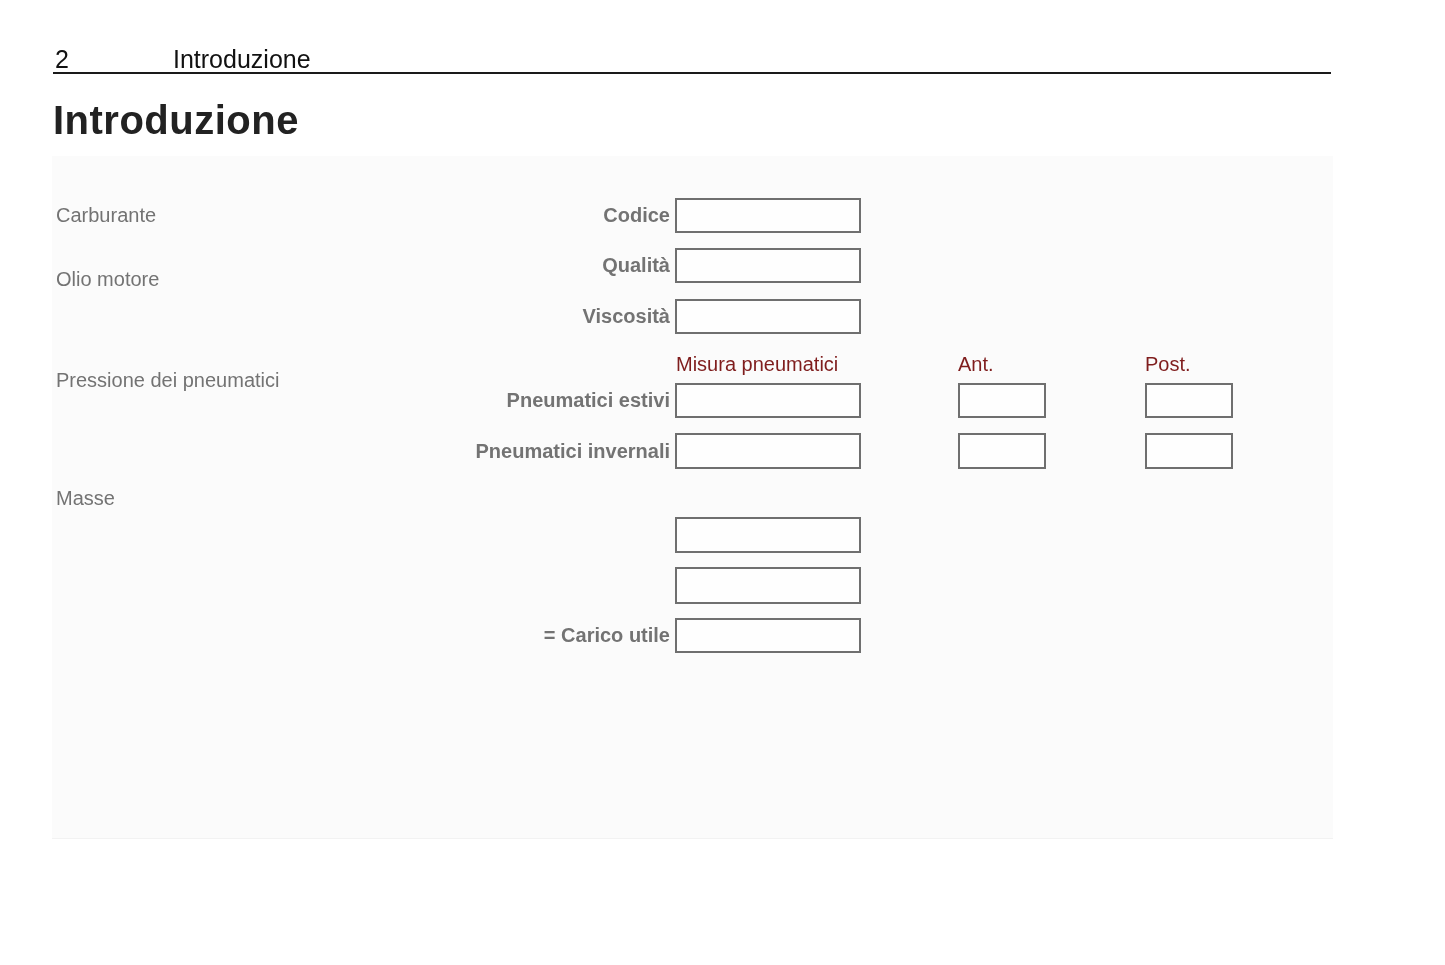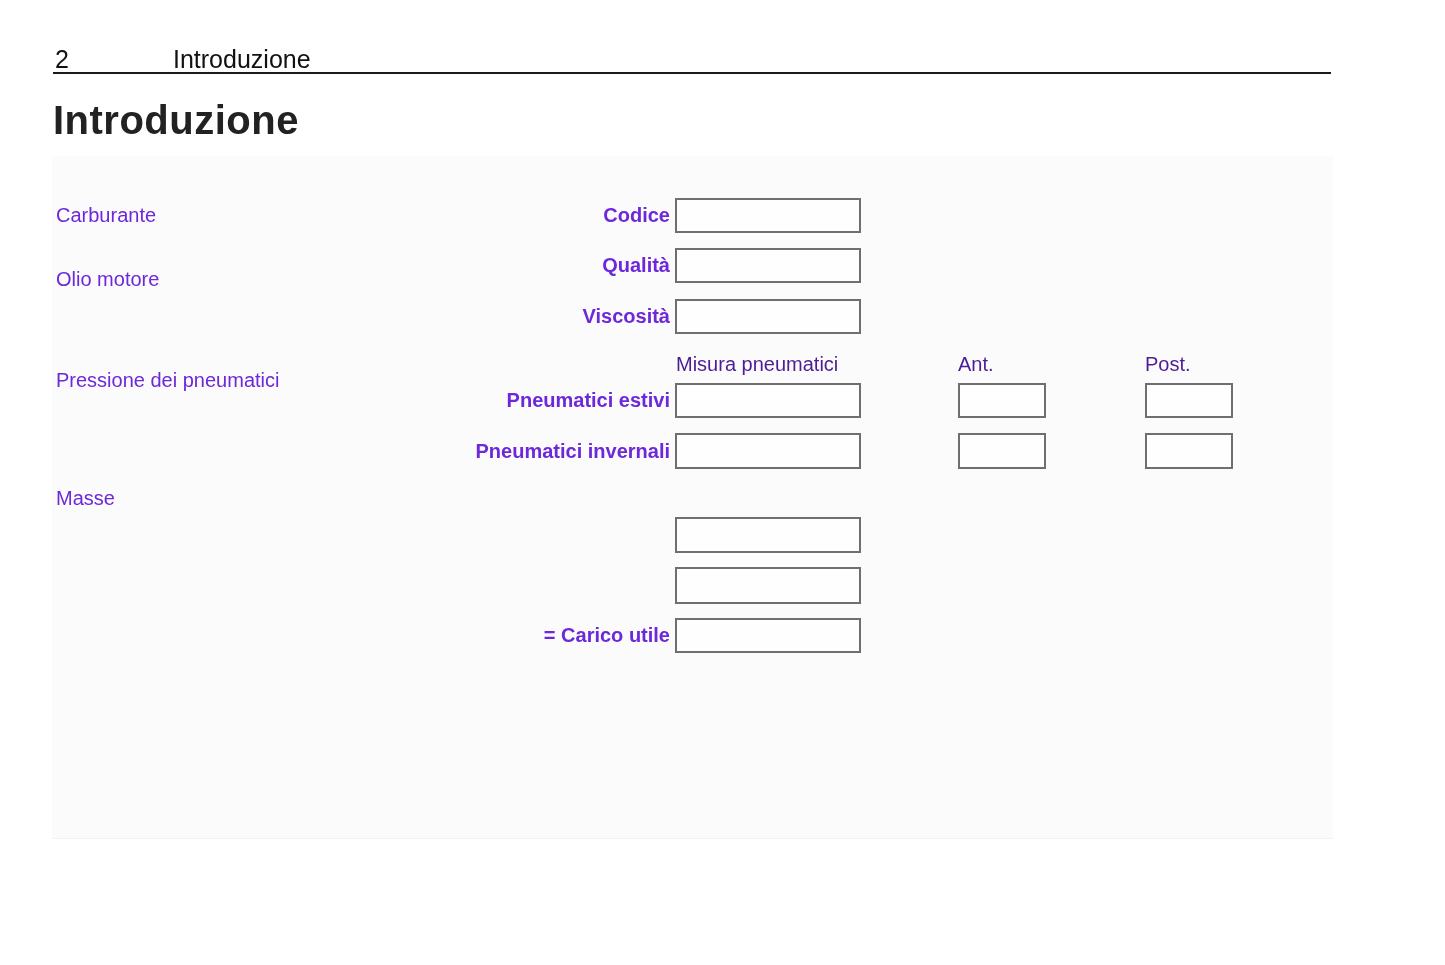--- a/index.html
+++ b/index.html
@@ -66,30 +66,30 @@
     top: 156px;
     width: 1281px;
     height: 682px;
     background: #fbfbfb;
     border-bottom: 1px solid #f2f2f2;
   }
   .lbl {
     position: absolute;
     font-size: 20px;
     line-height: 24px;
-    color: #6d28d9;
+    color: #737373;
     white-space: nowrap;
   }
   .lbl-left { left: 4px; }
   .lbl-right { right: 663px; text-align: right; font-weight: bold; }
   .col-hdr {
     position: absolute;
     font-size: 20px;
     line-height: 24px;
-    color: #4c1d95;
+    color: #7f1d1d;
     white-space: nowrap;
   }
   .fbox {
     position: absolute;
     box-sizing: border-box;
     border: 2px solid #6f6f6f;
     background: #fefefe;
     padding: 0 6px;
     font-family: "Liberation Sans", "DejaVu Sans", sans-serif;
     font-size: 18px;

